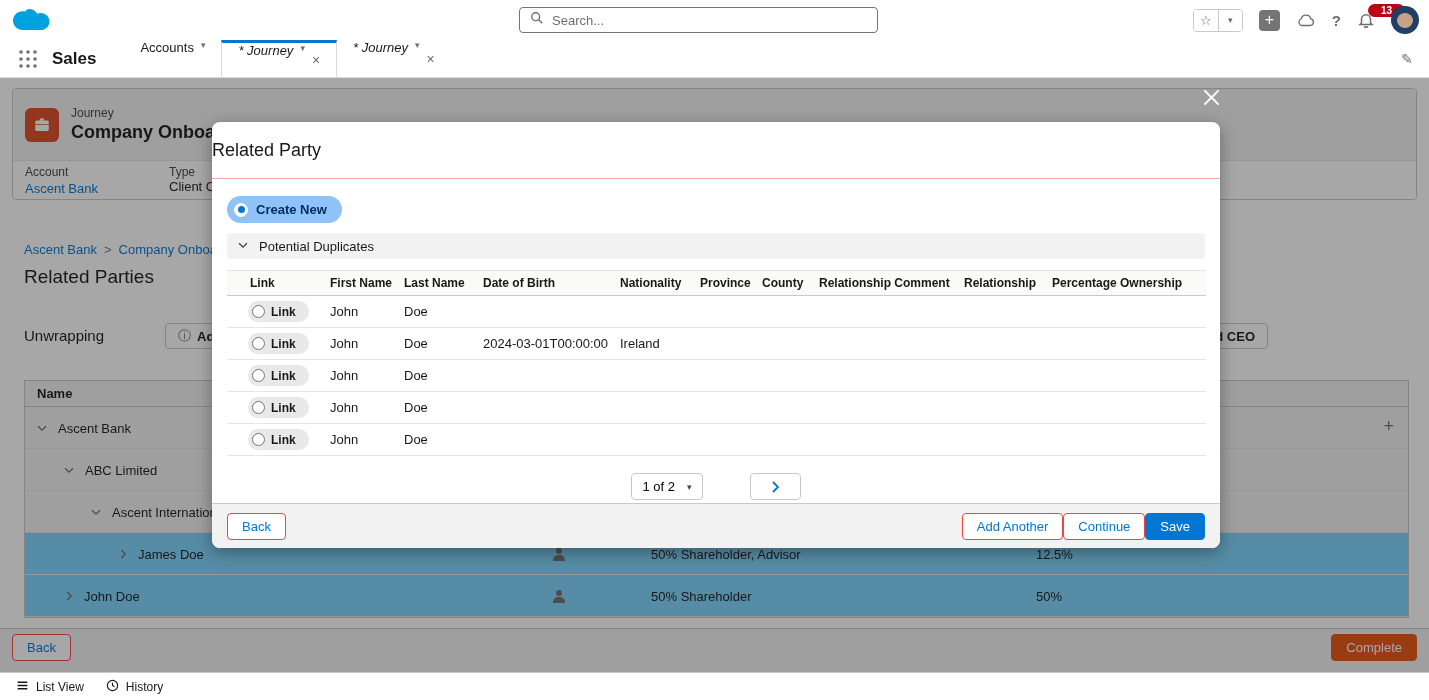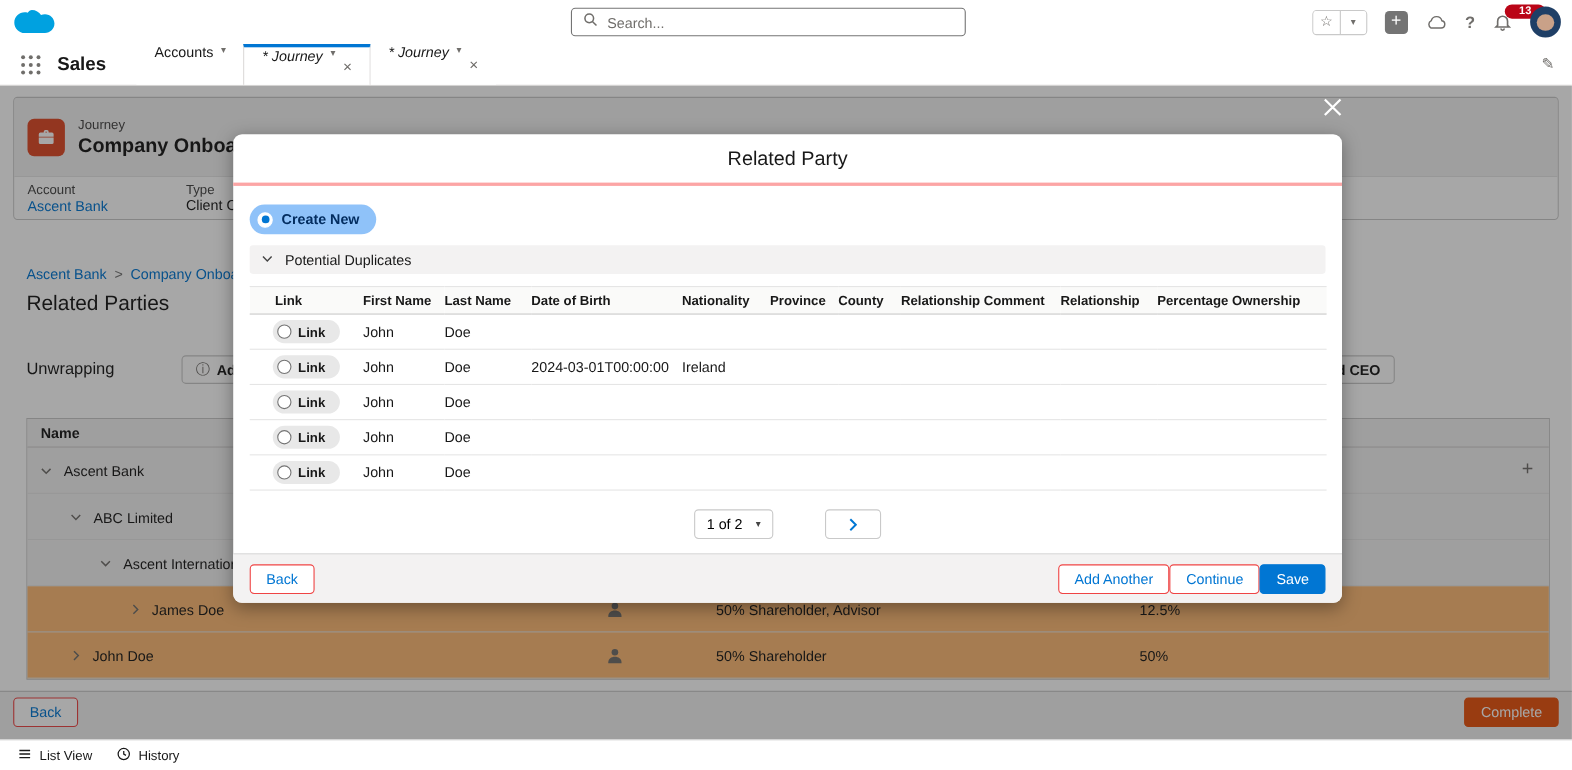--- a/index.html
+++ b/index.html
@@ -69,21 +69,21 @@
   .unwrap { position: absolute; left: 0; top: 5px; font-size: 15px; }
   .nbtn { height: 26px; border: 1px solid #c9c9c9; border-radius: 4px; background: #fff; font-size: 13px; font-weight: bold;
     color: #181818; padding: 0 12px; display: flex; align-items: center; gap: 6px; }
   .addall { position: absolute; left: 141px; top: 1px; }
   .addceo { position: absolute; right: 141px; top: 1px; }
   .info { color: #706e6b; font-size: 13px; font-weight: normal; }
 
   .tree-table { position: absolute; left: 24px; right: 20px; top: 302px; border: 1px solid #c9c9c9; background: #fff; }
   .tt-head { height: 26px; background: #f3f2f2; border-bottom: 1px solid #c9c9c9; display: flex; align-items: center;
     padding-left: 12px; font-size: 13px; font-weight: bold; }
-  .tt-row { height: 42px; border-bottom: 1px solid #e5e5e5; position: relative; background: #fdba74; }
+  .tt-row { height: 42px; border-bottom: 1px solid #e5e5e5; position: relative; background: #7dd3fc; }
   .tt-row.shaded { background: #f3f2f2; }
   .tchev { position: absolute; top: 14px; display: flex; background: none; border: 0; padding: 0; }
   .tname { position: absolute; top: 14px; font-size: 13px; }
   .person { position: absolute; left: 526px; top: 13px; }
   .rel { position: absolute; left: 626px; top: 14px; font-size: 13px; }
   .own { position: absolute; left: 1011px; top: 14px; font-size: 13px; }
   .rowplus { position: absolute; right: 14px; top: 9px; font-size: 18px; color: #706e6b; background: none; border: 0; }
 
   .action-bar { position: absolute; left: 0; right: 0; bottom: 0; height: 44px; background: #f3f2f2;
     border-top: 1px solid #c9c9c9; display: flex; align-items: flex-start; padding: 5px 12px 0; }
@@ -95,22 +95,22 @@
   
   .utilitybar { position: absolute; left: 0; bottom: 0; width: 100%; height: 28px; background: #fff;
     border-top: 1px solid #c9c9c9; display: flex; align-items: center; padding-left: 6px; gap: 2px; z-index: 80; }
   .util-item { display: flex; align-items: center; gap: 7px; font-size: 12px; padding: 0 10px; background: none; border: 0; height: 100%; color: #181818; }
 
   
   .backdrop { position: absolute; left: 0; top: 78px; width: 100%; height: 594px; background: rgba(24,24,24,0.38); z-index: 40; }
   .modal-close { position: absolute; left: 1202px; top: 88px; z-index: 60; background: none; border: 0; }
   .modal { position: absolute; left: 212px; top: 122px; width: 1008px; height: 426px; background: #fff; border-radius: 8px;
     z-index: 55; display: flex; flex-direction: column; box-shadow: 0 4px 16px rgba(0,0,0,0.35); }
-  .modal-header { height: 47px; flex: none; border-bottom: 3px solid #fca5a5; display: flex; align-items: center;
-    justify-content: center; font-size: 18px; }
+  .modal-header { height: 57px; flex: none; border-bottom: 1px solid #fca5a5; display: flex; align-items: center;
+    font-size: 18px; }
   .modal-body { flex: 1; padding: 17px 15px 0; }
   .create-pill { display: inline-flex; align-items: center; gap: 8px; height: 27px; padding: 0 15px 0 7px;
     border-radius: 14px; background: var(--pillBlue, #8fc2f9); border: 0; }
   .radio { width: 14px; height: 14px; border-radius: 50%; background: #fff; border: 1px solid #747474;
     display: inline-flex; align-items: center; justify-content: center; flex: none; }
   .radio.sel { border-color: #fff; }
   .radio .dot { width: 7px; height: 7px; border-radius: 50%; background: var(--brand, #0176d3); }
   .cp-label { font-size: 13px; font-weight: bold; color: var(--pillText, #032d60); }
   .dup-bar { margin-top: 10px; height: 26px; background: #f3f2f2; display: flex; align-items: center; gap: 9px;
     padding: 0 9px; font-size: 13px; border-radius: 3px; }

